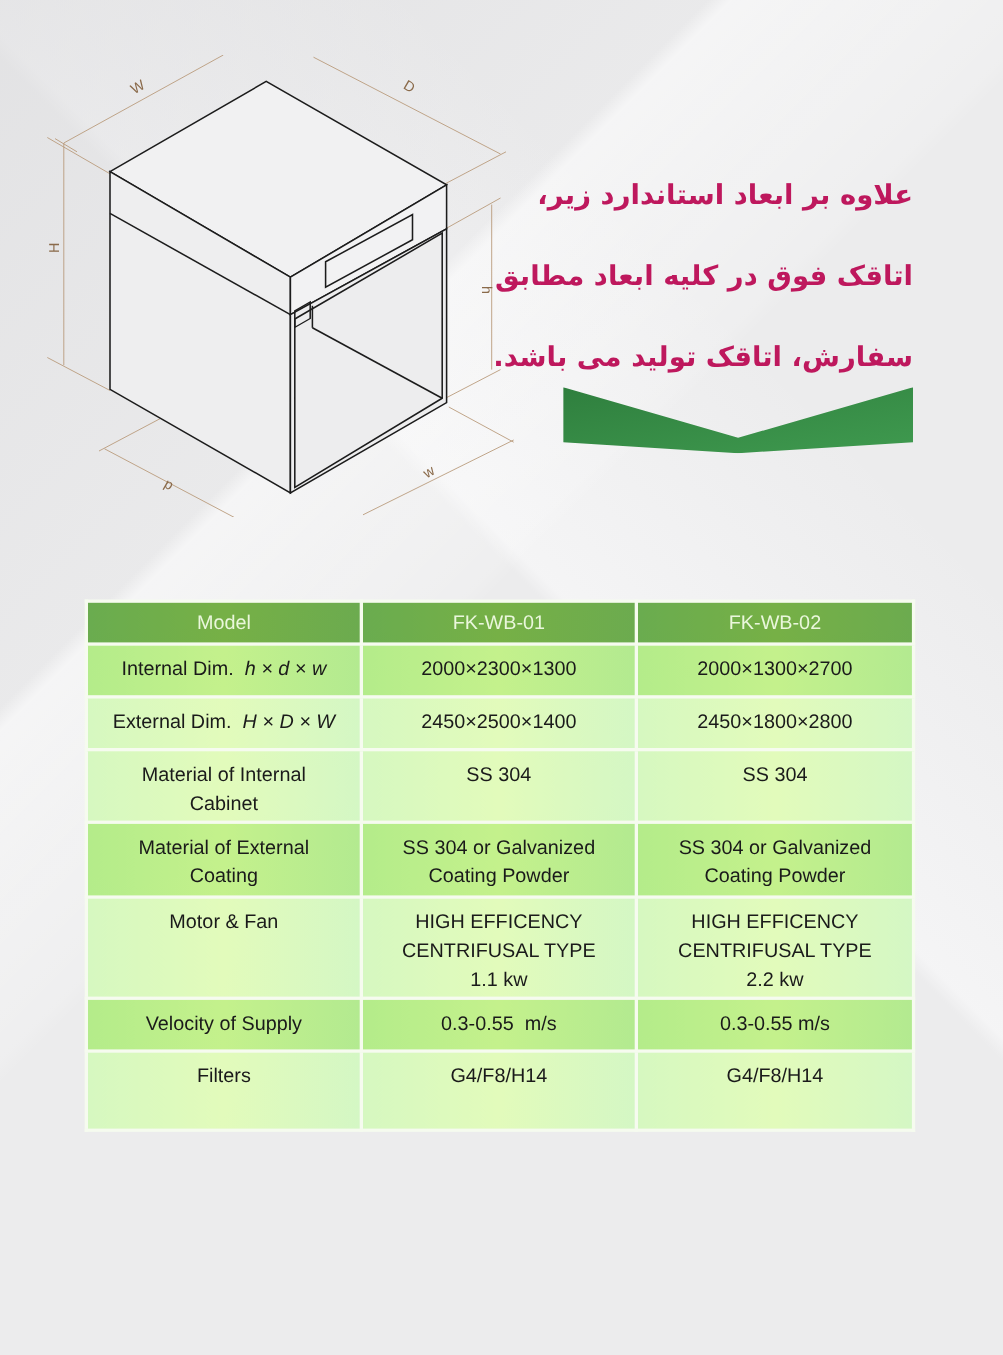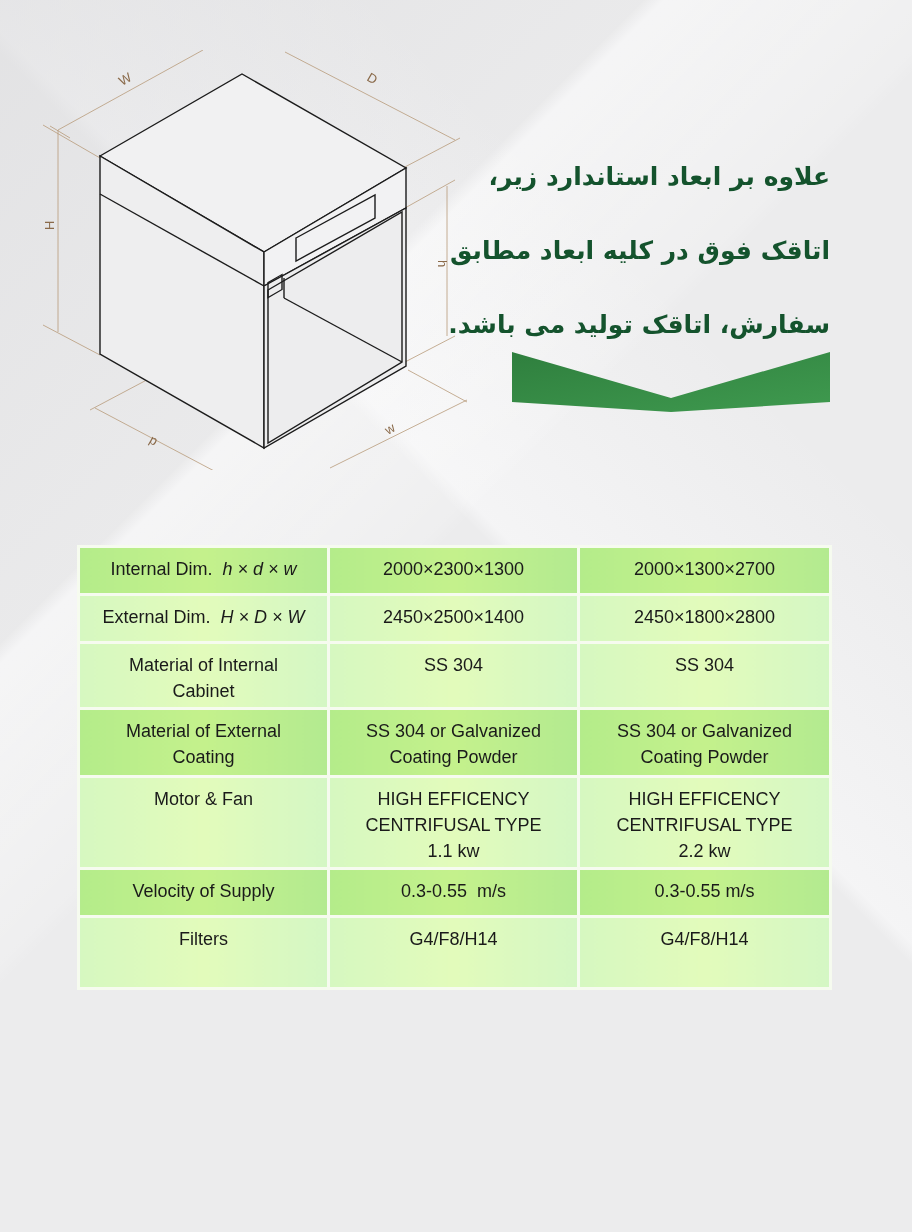--- a/index.html
+++ b/index.html
@@ -14,21 +14,21 @@
       linear-gradient(135deg, rgba(255,255,255,0) 0%, rgba(255,255,255,0) 30%, rgba(255,255,255,0.55) 31%, rgba(255,255,255,0.15) 45%, rgba(255,255,255,0) 46%),
       linear-gradient(135deg, rgba(220,220,222,0.6) 0%, rgba(236,236,237,0) 40%),
       linear-gradient(45deg, rgba(255,255,255,0) 55%, rgba(248,248,249,0.7) 56%, rgba(255,255,255,0) 75%),
       #ececed;
   }
   .diagram { position:absolute; left:30px; top:50px; width:440px; height:420px; }
   .persian {
     position:absolute; left:500px; top:140px; width:330px;
     direction:rtl; text-align:left;
     font-family:"DejaVu Sans", sans-serif; font-weight:bold;
-    font-size:25px; color:#14532d; line-height:74px;
+    font-size:25px; color:#be185d; line-height:74px;
   }
   .persian div { white-space:nowrap; }
   .chevron { position:absolute; left:512px; top:352px; width:318px; height:60px; }
 
   table.spec {
     position:absolute; left:77px; top:545px; width:752px;
     border-collapse:collapse; table-layout:fixed;
   }
   table.spec td {
     border:3px solid #f6fbef;
@@ -121,20 +121,25 @@
   <polygon points="0,0 159,46 318,0 318,50 159,60 0,50" fill="url(#gch)"></polygon>
 </svg>
 
 <table class="spec">
   <colgroup>
       <col class="c0">
       <col class="c1">
       <col class="c2">
     </colgroup>
   <tbody>
+      <tr class="head">
+    <td>Model</td>
+    <td>FK-WB-01</td>
+    <td>FK-WB-02</td>
+  </tr>
   <tr class="dark" style="height:48px">
     <td class="lbl-small"><span>Internal Dim.</span>&nbsp; <span class="m">h × d × w</span></td>
     <td>2000×2300×1300</td>
     <td>2000×1300×2700</td>
   </tr>
   <tr class="light" style="height:48px">
     <td class="lbl-small"><span>External Dim.</span>&nbsp; <span class="m">H × D × W</span></td>
     <td>2450×2500×1400</td>
     <td>2450×1800×2800</td>
   </tr>

